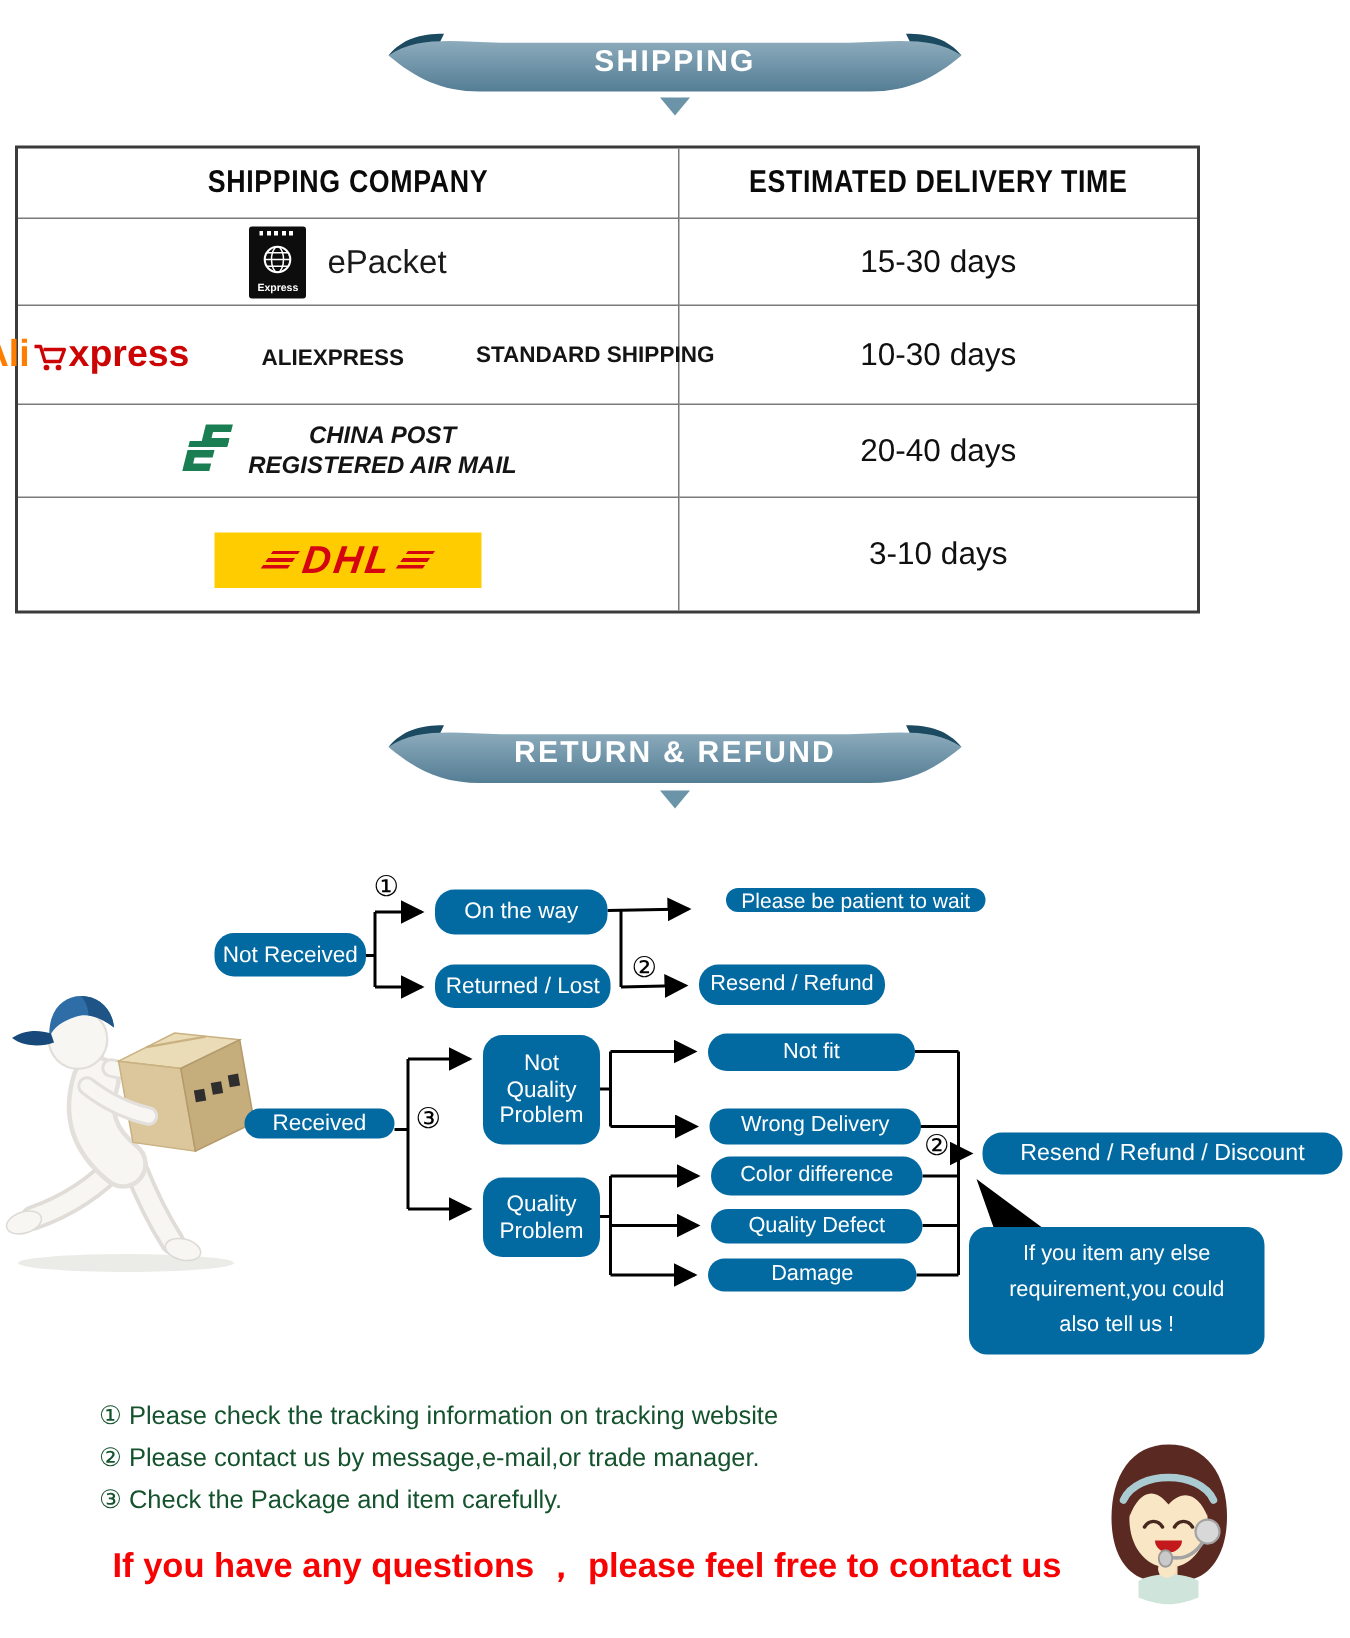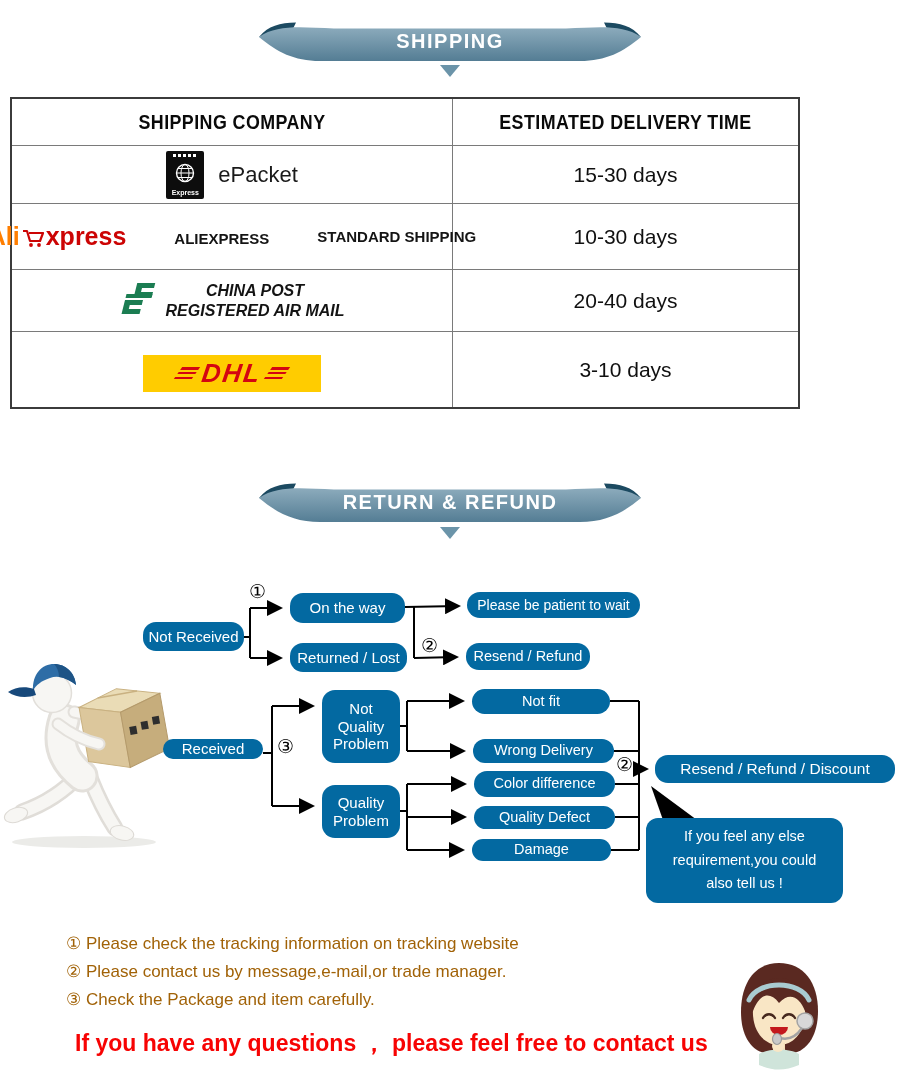--- a/index.html
+++ b/index.html
@@ -53,21 +53,21 @@
               letter-spacing:2px; transform:skewX(-8deg); line-height:1; }
 
   
   .flowsvg { position:absolute; left:0; top:0; pointer-events:none; }
   .fbox { position:absolute; background:#0369a1; color:#fff; border-radius:13px;
           display:flex; align-items:center; justify-content:center; text-align:center;
           font-size:15px; line-height:1.18; padding:0 4px; box-sizing:border-box; }
   .bubble { border-radius:12px; flex-direction:column; font-size:14.5px; line-height:1.62; }
   .cnum { position:absolute; font-size:19px; color:#000; line-height:1; }
 
-  .notes { position:absolute; left:66px; top:933px; font-size:17px; color:#a16207; }
+  .notes { position:absolute; left:66px; top:933px; font-size:17px; color:#14532d; }
   .notes div { margin-bottom:7px; white-space:nowrap; }
 
   .contact { position:absolute; left:75px; top:1028px; font-size:23px; font-weight:bold;
              color:#f70303; white-space:nowrap; }
 
   .artwork { position:absolute; }
 </style>
 </head>
 <body>
 
@@ -259,21 +259,21 @@
   <div class="fbox" style="left:143px; top:622px; width:101px; height:29px;">
     <span>Not Received</span>
   </div>
   <div class="cnum" style="left:249px; top:582px;">①</div>
   <div class="fbox" style="left:290px; top:593px; width:115px; height:30px;">
     <span>On the way</span>
   </div>
   <div class="fbox" style="left:290px; top:643px; width:117px; height:29px;">
     <span>Returned / Lost</span>
   </div>
-  <div class="fbox" style="left:467px; top:592px; width:173px; height:26px; font-size:14px;">
+  <div class="fbox" style="left:484px; top:592px; width:173px; height:16px; font-size:14px;">
     <span>Please be patient to wait</span>
   </div>
   <div class="cnum" style="left:421px; top:636px;">②</div>
   <div class="fbox" style="left:466px; top:643px; width:124px; height:27px; font-size:14.5px;">
     <span>Resend / Refund</span>
   </div>
 
   <div class="fbox" style="left:163px; top:739px; width:100px; height:20px;">
     <span>Received</span>
   </div>
@@ -299,21 +299,21 @@
   <div class="fbox" style="left:472px; top:839px; width:139px; height:22px; font-size:14.5px;">
     <span>Damage</span>
   </div>
 
   <div class="cnum" style="left:616px; top:755px;">②</div>
   <div class="fbox" style="left:655px; top:755px; width:240px; height:28px; font-size:15.5px;">
     <span>Resend / Refund / Discount</span>
   </div>
 
   <div class="fbox bubble" style="left:646px; top:818px; width:197px; height:85px;">
-    <div>If you feel any else</div>
+    <div>If you item any else</div>
     <div>requirement,you could</div>
     <div>also tell us !</div>
   </div>
 
   <div class="notes">
     <div>① Please check the tracking information on tracking website</div>
     <div>② Please contact us by message,e-mail,or trade manager.</div>
     <div>③ Check the Package and item carefully.</div>
   </div>
 

